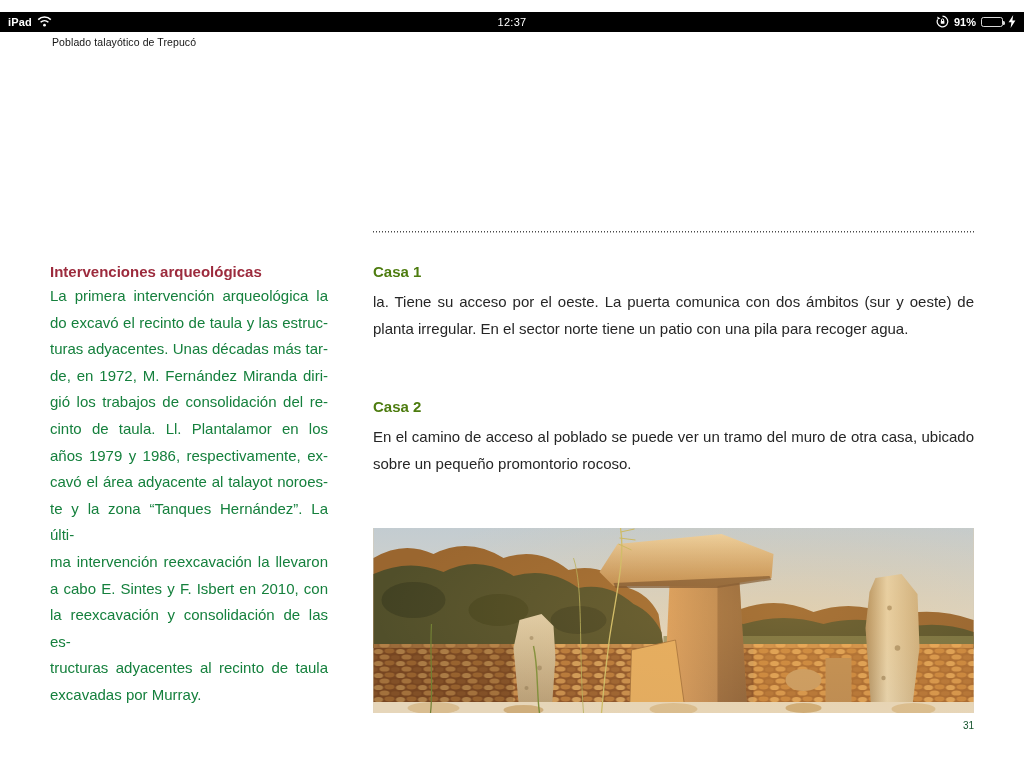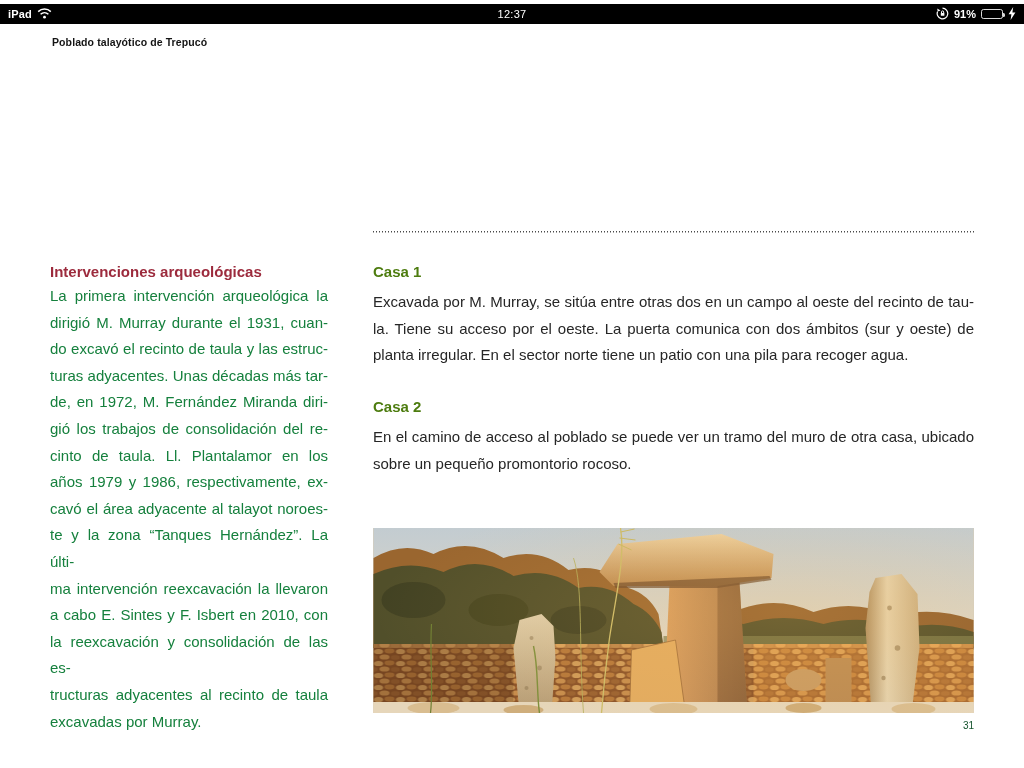--- a/index.html
+++ b/index.html
@@ -4,42 +4,42 @@
 <style>
   * { box-sizing: border-box; }
   html,body { margin:0; padding:0; }
   body {
     width:1024px; height:768px; position:relative; overflow:hidden;
     background:#ffffff; font-family:"Liberation Sans", sans-serif;
   }
 
   
   .statusbar {
-    position:absolute; top:4px; left:0; width:1024px; height:20px;
+    position:absolute; top:12px; left:0; width:1024px; height:20px;
     background:#000; color:#fff; font-size:11px;
     display:flex; align-items:center; justify-content:space-between;
     padding:0 8px; z-index:10;
   }
   .sb-left, .sb-right { display:flex; align-items:center; gap:5px; z-index:2; }
   .sb-device { font-weight:700; letter-spacing:.2px; }
   .sb-time {
     position:absolute; left:0; right:0; text-align:center;
     font-weight:400; letter-spacing:.3px;
   }
   .sb-pct { font-weight:700; }
   .bat { position:relative; width:22px; height:10px; border:1px solid rgba(255,255,255,.85);
          border-radius:2.5px; padding:1px; }
   .bat-fill { height:100%; width:88%; background:#59d660; border-radius:1px; }
   .bat-nub { position:absolute; right:-3px; top:2.5px; width:2px; height:4px;
              background:rgba(255,255,255,.85); border-radius:0 1.5px 1.5px 0; }
 
   
   .header-title {
     position:absolute; left:52px; top:36px;
-    font-size:10.5px; font-weight:700; color:#141414; letter-spacing:.1px;
+    font-size:10.5px; font-weight:400; color:#141414; letter-spacing:.1px;
   }
   .pagenum {
     position:absolute; right:50px; top:720px;
     font-size:10px; color:#14532d;
   }
 
   
   .dotted-rule {
     position:absolute; left:373px; top:231px; width:601px; height:2px;
     background-image:repeating-linear-gradient(90deg,#4a4a4a 0 1px, transparent 1px 3px);
@@ -105,21 +105,20 @@
 </div>
 
 <div>
 
   <div class="header-title">Poblado talayótico de Trepucó</div>
 
   <div class="col-left">
     <div class="h-red">Intervenciones arqueológicas</div>
     <div class="body-lines red-body">
         <div>La primera intervención arqueológica la</div>
-        <div>dirigió M. Murray durante el 1931, cuan-</div>
         <div>do excavó el recinto de taula y las estruc-</div>
         <div>turas adyacentes. Unas décadas más tar-</div>
         <div>de, en 1972, M. Fernández Miranda diri-</div>
         <div>gió los trabajos de consolidación del re-</div>
         <div>cinto de taula. Ll. Plantalamor en los</div>
         <div>años 1979 y 1986, respectivamente, ex-</div>
         <div>cavó el área adyacente al talayot noroes-</div>
         <div>te y la zona “Tanques Hernández”. La últi-</div>
         <div>ma intervención reexcavación la llevaron</div>
         <div>a cabo E. Sintes y F. Isbert en 2010, con</div>
@@ -127,21 +126,20 @@
         <div>tructuras adyacentes al recinto de taula</div>
         <div>excavadas por Murray.</div>
       </div>
   </div>
 
   <div class="dotted-rule"></div>
 
   <div class="casa1">
     <div class="h-blk">Casa 1</div>
     <div class="body-lines blk-body">
-        <div>Excavada por M. Murray, se sitúa entre otras dos en un campo al oeste del recinto de tau-</div>
         <div>la. Tiene su acceso por el oeste. La puerta comunica con dos ámbitos (sur y oeste) de</div>
         <div>planta irregular. En el sector norte tiene un patio con una pila para recoger agua.</div>
       </div>
   </div>
 
   <div class="casa2">
     <div class="h-blk">Casa 2</div>
     <div class="body-lines blk-body">
         <div>En el camino de acceso al poblado se puede ver un tramo del muro de otra casa, ubicado</div>
         <div>sobre un pequeño promontorio rocoso.</div>

